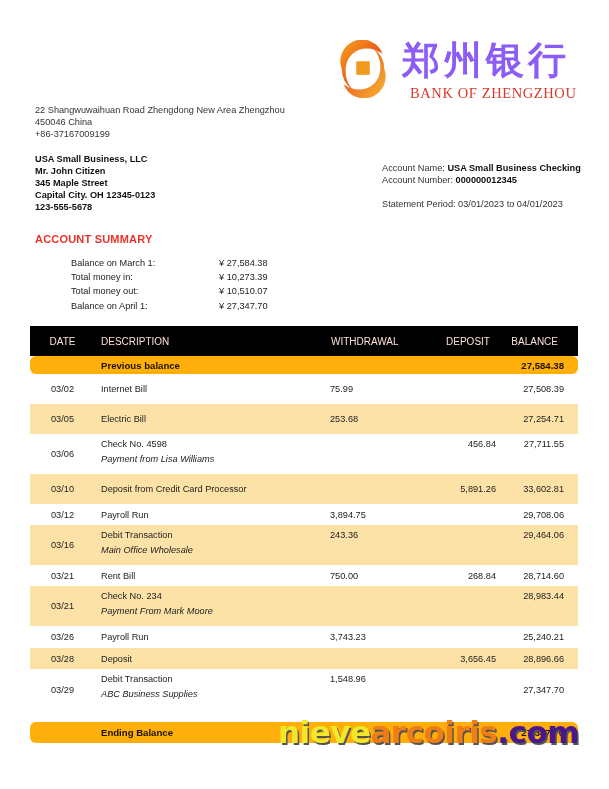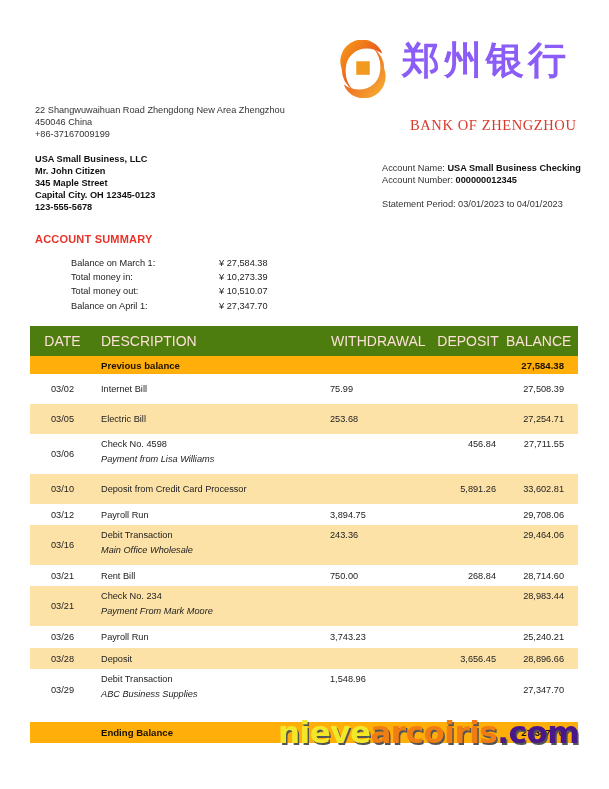--- a/index.html
+++ b/index.html
@@ -6,21 +6,21 @@
   body {
     width: 609px; height: 789px; background: #ffffff; position: relative; overflow: hidden;
     font-family: "Liberation Sans", "DejaVu Sans", sans-serif; color: #222;
   }
   .abs { position: absolute; }
 
   
   .logo { left: 334px; top: 38px; width: 250px; height: 70px; }
   .logo-mark { position: absolute; left: 0; top: 2px; width: 58px; height: 58px; }
   .logo-cn { position: absolute; left: 68px; top: 0; font-family: "DejaVu Serif", serif; font-size: 38px; color: #8b5cf6; letter-spacing: 4px; font-weight: bold; line-height: 44px; }
-  .logo-en { position: absolute; left: 76px; top: 47px; font-family: "Liberation Serif", serif; font-size: 14.5px; color: #d93a2b; letter-spacing: 0.6px; margin-top: 32px; }
+  .logo-en { position: absolute; left: 76px; top: 47px; font-family: "Liberation Serif", serif; font-size: 14.5px; color: #d93a2b; letter-spacing: 0.6px; }
 
   .small { font-size: 9.2px; line-height: 12px; }
   .bank-addr { left: 35px; top: 104px; color: #333; }
   .cust { left: 35px; top: 153px; font-weight: bold; color: #111; }
 
   .acct { left: 382px; top: 162px; color: #333; }
   .acct b { color: #111; }
   .period { left: 382px; top: 198px; color: #333; }
 
   .sum-title { left: 35px; top: 233px; font-size: 11px; font-weight: bold; color: #e8332a; letter-spacing: 0.2px; }
@@ -29,26 +29,26 @@
   .sum-row .lbl { width: 148px; }
 
   
   .tbl { left: 30px; top: 326px; width: 548px; font-size: 9.2px; }
   .row { position: relative; display: flex; align-items: center; box-sizing: border-box; }
   .c-date { width: 65px; text-align: center; }
   .c-desc { width: 230px; padding-left: 6px; box-sizing: border-box; }
   .c-wd { width: 95px; padding-left: 5px; box-sizing: border-box; }
   .c-dep { width: 86px; text-align: right; padding-right: 10px; box-sizing: border-box; }
   .c-bal { width: 72px; text-align: right; padding-right: 14px; box-sizing: border-box; }
-  .hdr { height: 30px; background: #4d7c0f; color: #fde0d8; font-size: 14px; }
+  .hdr { height: 30px; background: #000000; color: #fde0d8; font-size: 10px; }
   .hdr .c-desc { padding-left: 6px; }
   .hdr .c-wd { padding-left: 6px; }
   .hdr .c-dep { text-align: center; padding-right: 0; padding-left: 10px; }
   .hdr .c-bal { padding-right: 20px; }
-  .prev, .end { background: #ffae0a; font-weight: bold; color: #1a1200; font-size: 9.6px; }
+  .prev, .end { background: #ffae0a; font-weight: bold; color: #1a1200; font-size: 9.6px; border-radius: 6px; }
   .prev { height: 18px; }
   .end { height: 21px; margin-top: 11px; }
   .tx { color: #222; }
   .tx.alt { background: #fde2a8; }
   .tx.s { height: 30px; }
   .tx.d { height: 40px; }
   .tx.d .c-desc, .tx.d .c-wd, .tx.d .c-dep, .tx.d .c-bal { align-self: flex-start; padding-top: 5px; }
   .tx.d .c-bal.mid { align-self: center; padding-top: 0; }
   .sub { display: block; font-style: italic; margin-top: 5px; }
 

